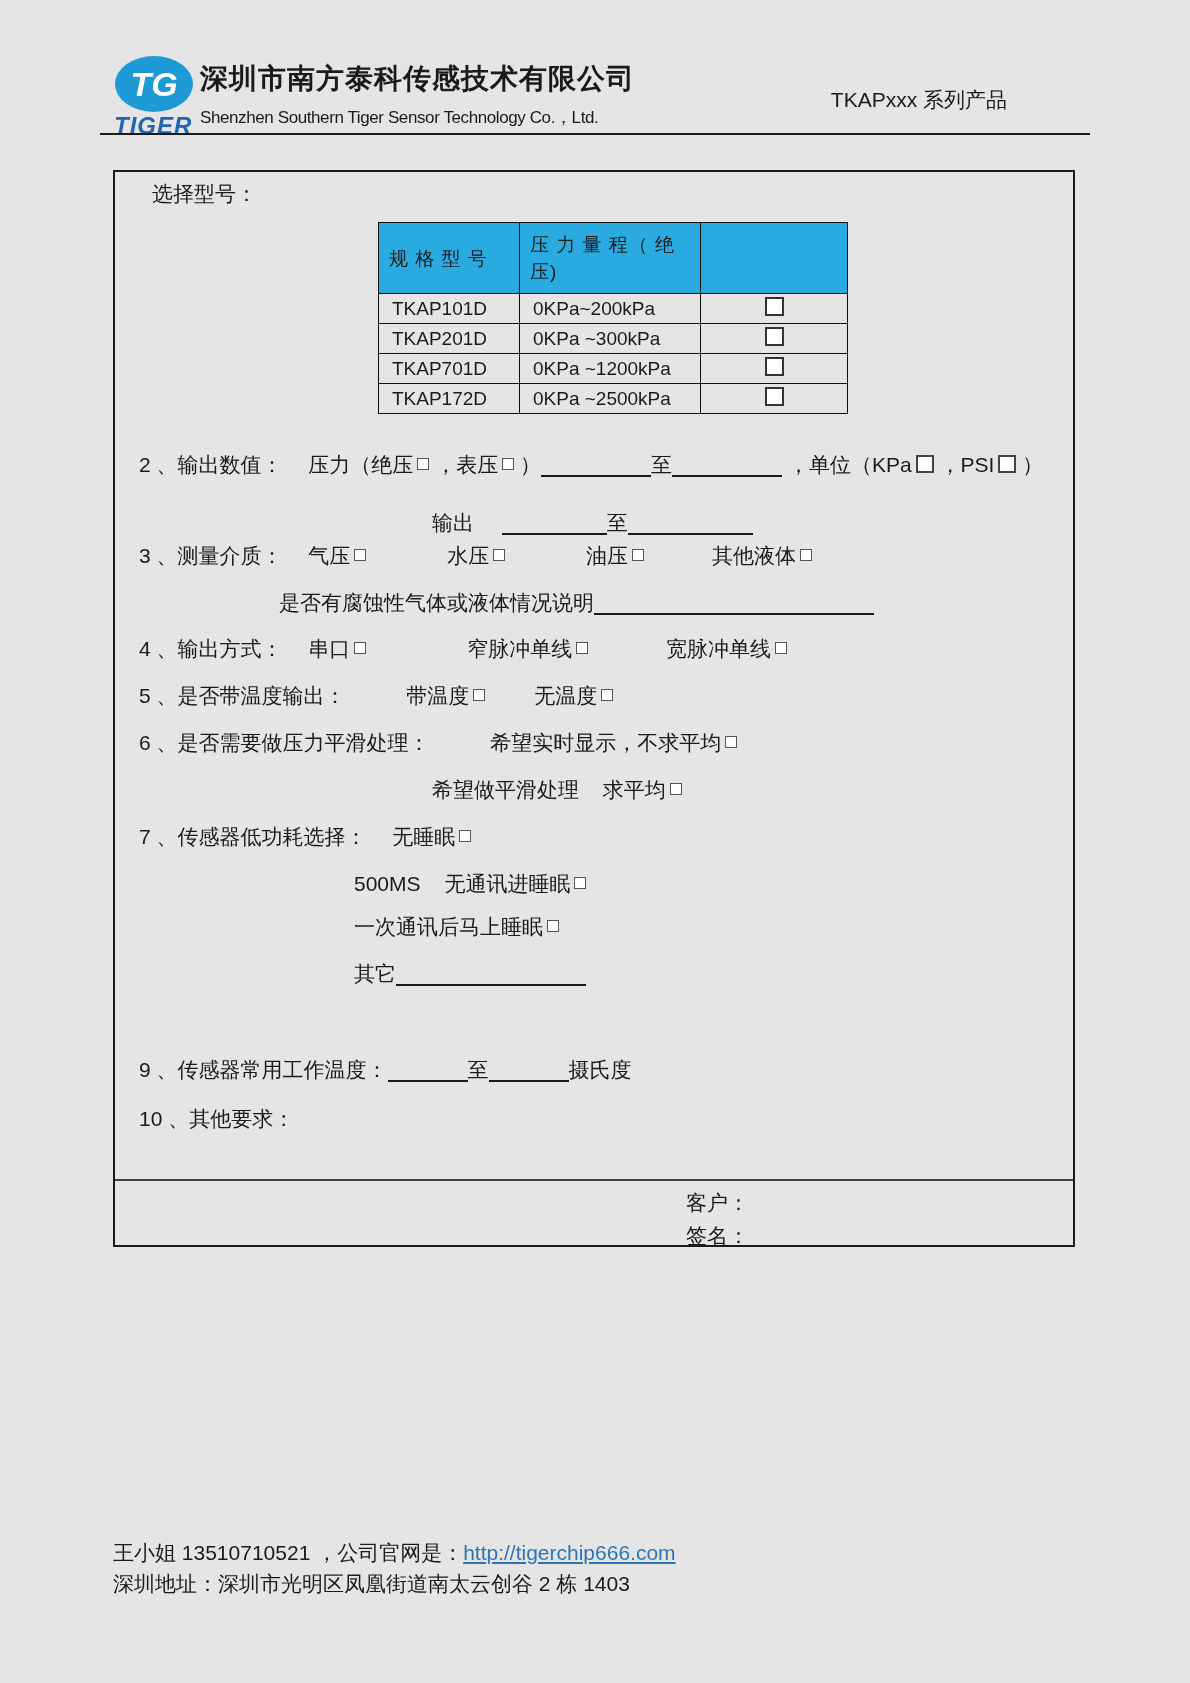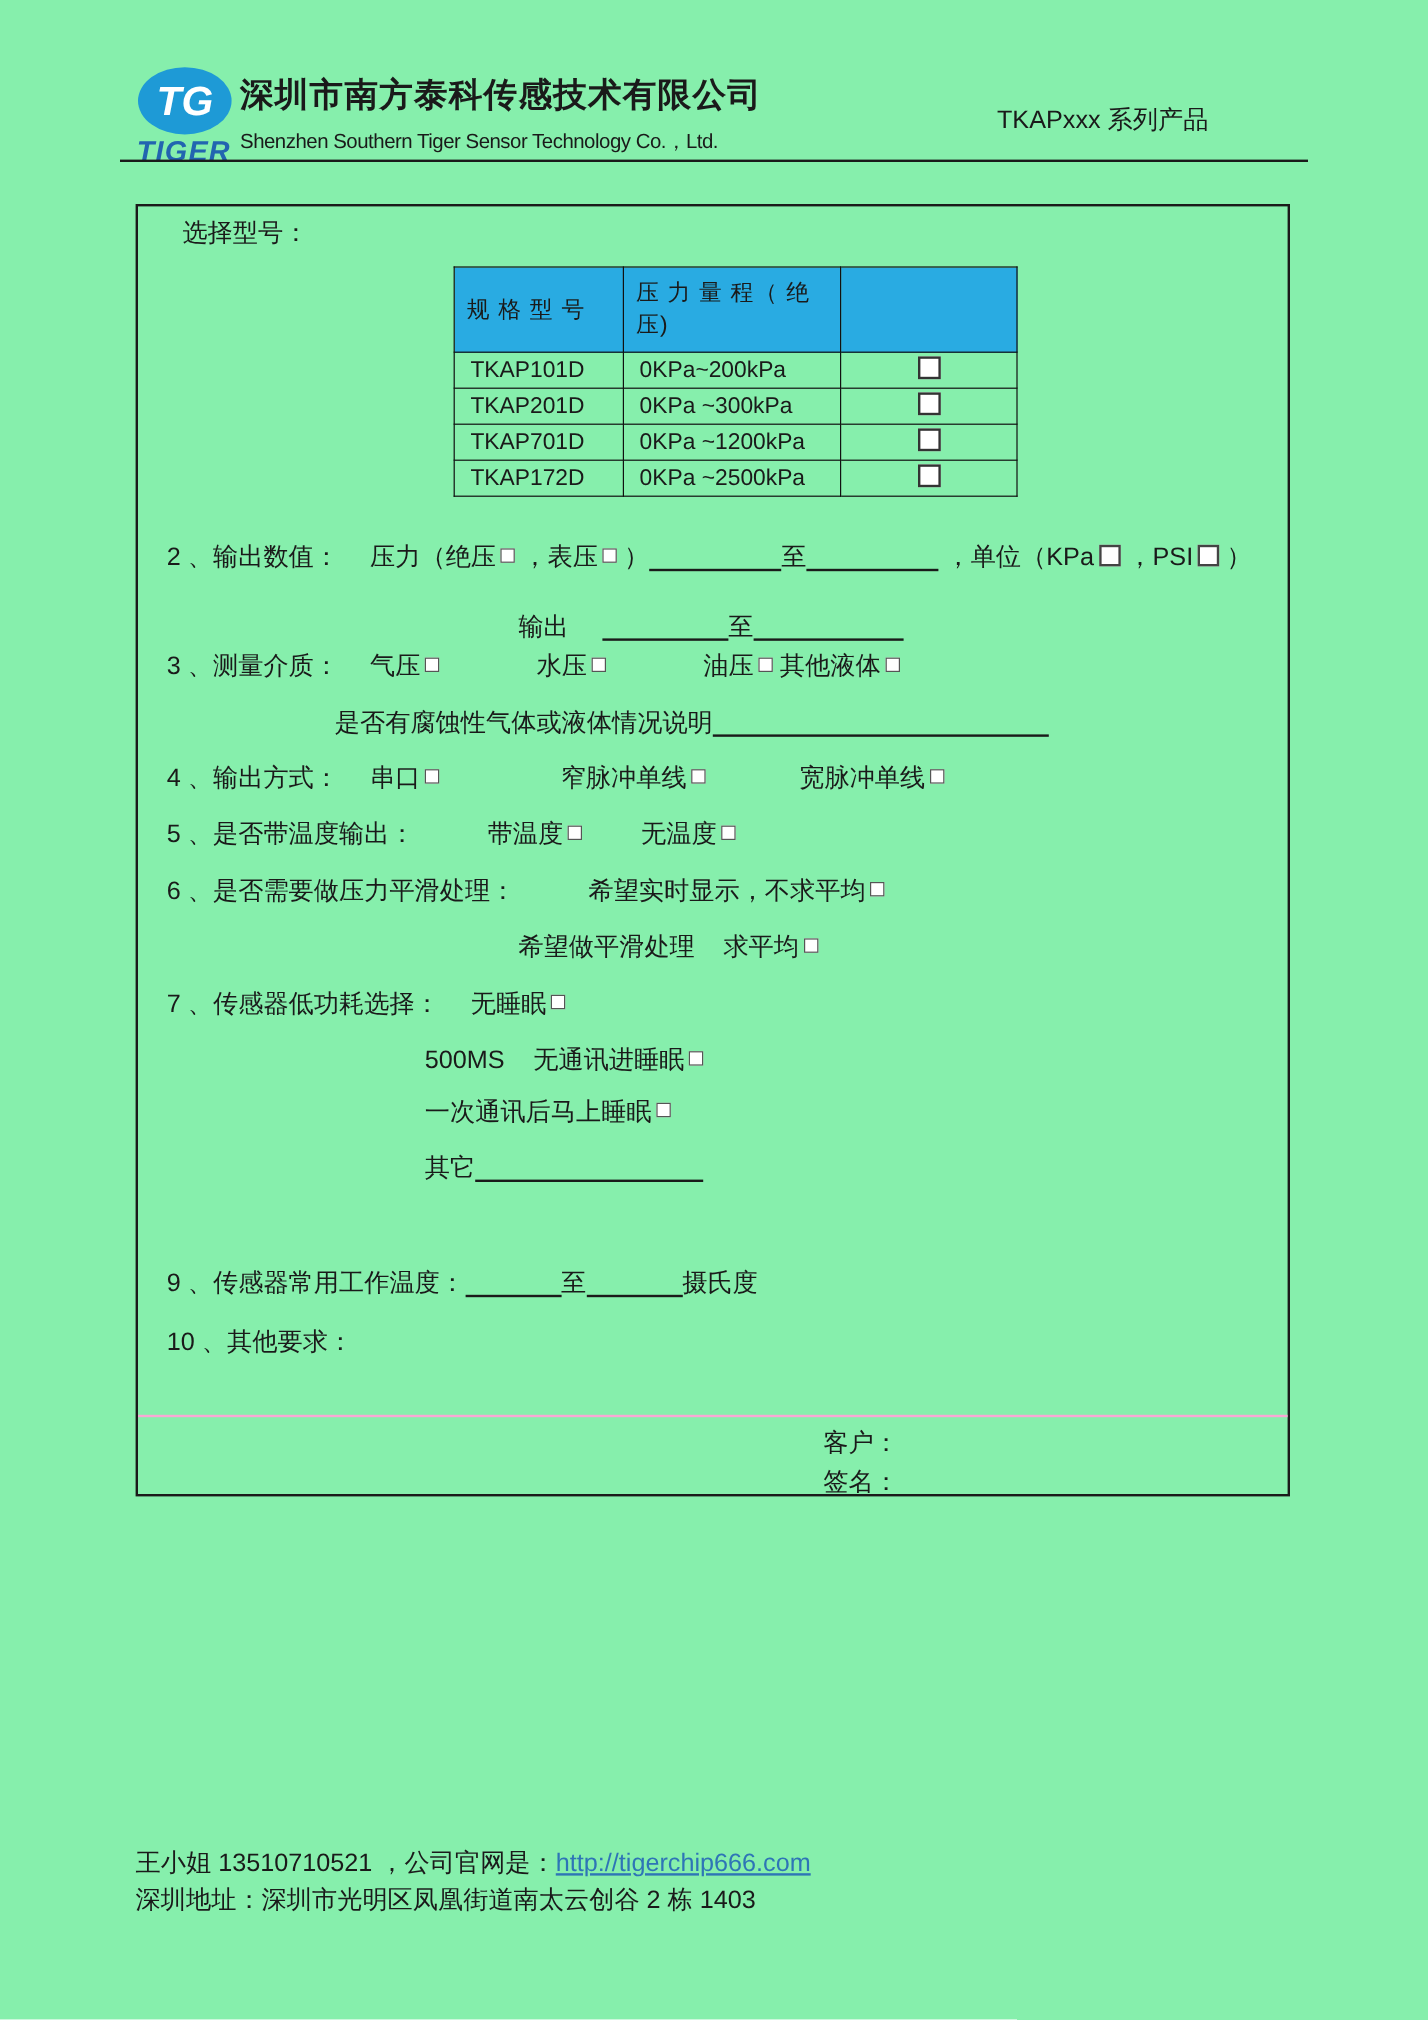--- a/index.html
+++ b/index.html
@@ -1,16 +1,16 @@
 <!DOCTYPE html>
 <html><head>
 <meta charset="utf-8">
 <style>
   html,body{margin:0;padding:0;background:#fff;}
-  .page{position:relative;width:1190px;height:1683px;background:#86efac;overflow:hidden;
+  .page{position:relative;width:1190px;height:1683px;background:#e5e5e5;overflow:hidden;
         font-family:"Liberation Sans",sans-serif;color:#1a1a1a;}
 
   
   .logo{position:absolute;left:110px;top:54px;}
   .company-cn{position:absolute;left:200px;top:60px;font-size:28px;font-weight:700;letter-spacing:1px;}
   .company-en{position:absolute;left:200px;top:106px;font-size:17px;letter-spacing:-0.4px;font-weight:500;}
   .series{position:absolute;right:183px;top:86px;font-size:21px;}
   .header-rule{position:absolute;left:100px;right:100px;top:133px;border-top:2px solid #1a1a1a;}
 
   
@@ -32,25 +32,25 @@
   
   .cb   {display:inline-block;width:15px;height:15px;border:2px solid #333;vertical-align:-1px;background:#fff;}
   .cb-sm{display:inline-block;width:10px;height:10px;border:1.5px solid #555;margin-left:4px;vertical-align:2px;background:#fff;}
   .cb-md{display:inline-block;width:14px;height:14px;border:2px solid #444;margin-left:4px;vertical-align:-1px;background:#fff;}
 
   
   .fline{position:absolute;left:24px;font-size:21px;line-height:30px;white-space:nowrap;}
   .blank{display:inline-block;border-bottom:2px solid #1a1a1a;height:22px;vertical-align:-5px;}
   .bl80{width:80px;}.bl105{width:105px;}.bl110{width:110px;}.bl125{width:125px;}
   .bl120{width:120px;}.bl190{width:190px;}.bl280{width:280px;}.ml18{margin-left:18px;}.ml20{margin-left:20px;}.ml22{margin-left:22px;}
-  .ml55{margin-left:55px;}.ml62{}.ml65{margin-left:43px;}
+  .ml55{margin-left:55px;}.ml62{margin-left:62px;}.ml65{margin-left:43px;}
   .ml72{margin-left:72px;}.ml75{margin-left:75px;}.ml95{margin-left:95px;}
 
   
-  .sign-area{position:absolute;left:0;right:0;top:1007px;bottom:0;border-top:2px solid #f9a8d4;}
+  .sign-area{position:absolute;left:0;right:0;top:1007px;bottom:0;border-top:2px solid #404040;}
   .sign-inner{position:absolute;left:571px;top:5px;font-size:21px;line-height:33px;}
 
   
   .footer{position:absolute;left:113px;top:1537px;font-size:21px;line-height:31px;}
   .footer a{color:#2E75B6;text-decoration:underline;}
 </style>
 </head>
 <body>
 
 <div class="page">

